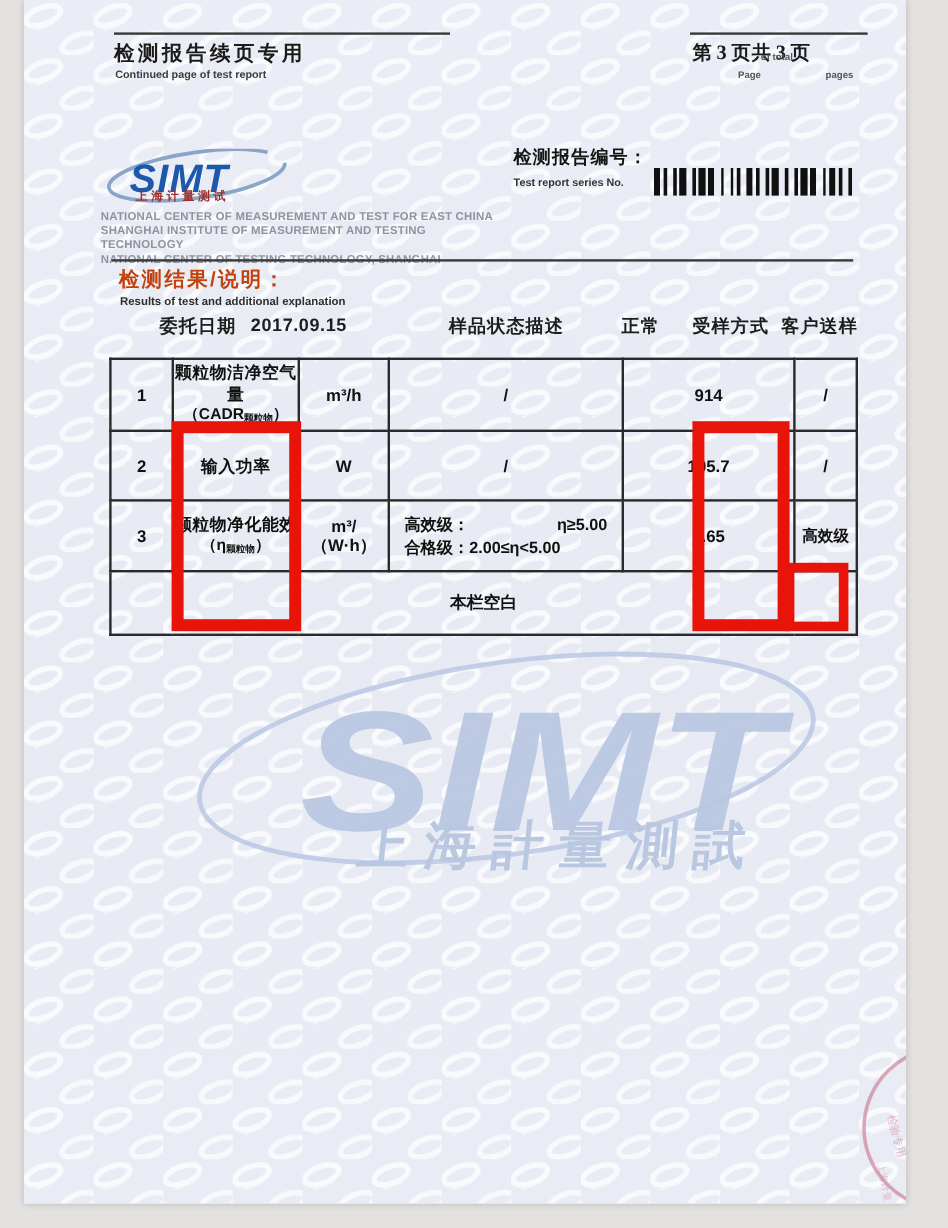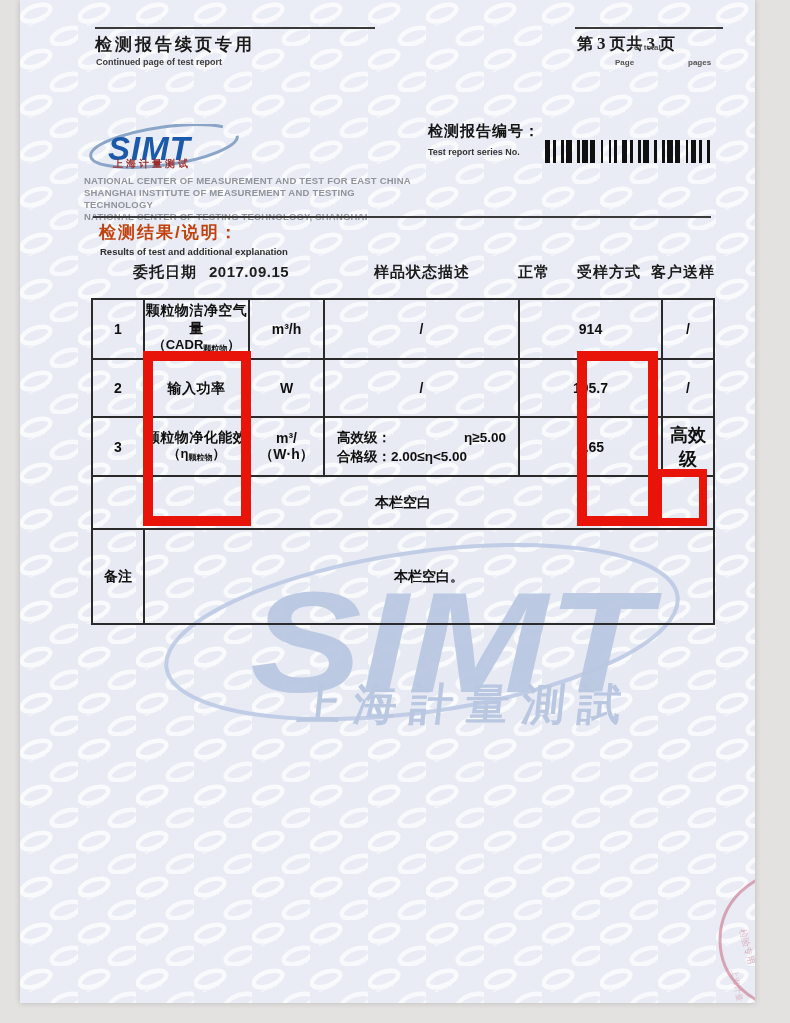--- a/index.html
+++ b/index.html
@@ -221,28 +221,24 @@
         <td>
           <div class="req-wrap">
             <div class="req-l1">
                 <span>高效级：</span>
                 <span>η≥5.00</span>
               </div>
             <div>合格级：2.00≤η&lt;5.00</div>
           </div>
         </td>
         <td class="cell">8.65</td>
-        <td class="cell" style="font-size:18px">高效级</td>
+        <td class="cell" style="font-size:13px">高效级</td>
       </tr>
       <tr style="height:53px">
         <td class="cell" colspan="6">本栏空白</td>
-      </tr>
-      <tr style="height:95px">
-        <td class="cell">备注</td>
-        <td class="cell" colspan="5">本栏空白。</td>
       </tr>
     </tbody>
   </table>
 
   <div class="hl" style="left:143px;top:351px;width:108px;height:175px;border:10px solid #e8140a;box-sizing:border-box;"></div>
   <div class="hl" style="left:577px;top:351px;width:81px;height:175px;border:10px solid #e8140a;box-sizing:border-box;"></div>
   <div class="hl" style="left:654px;top:469px;width:53px;height:57px;border:8px solid #e8140a;box-sizing:border-box;"></div>
 
 </div>
 

